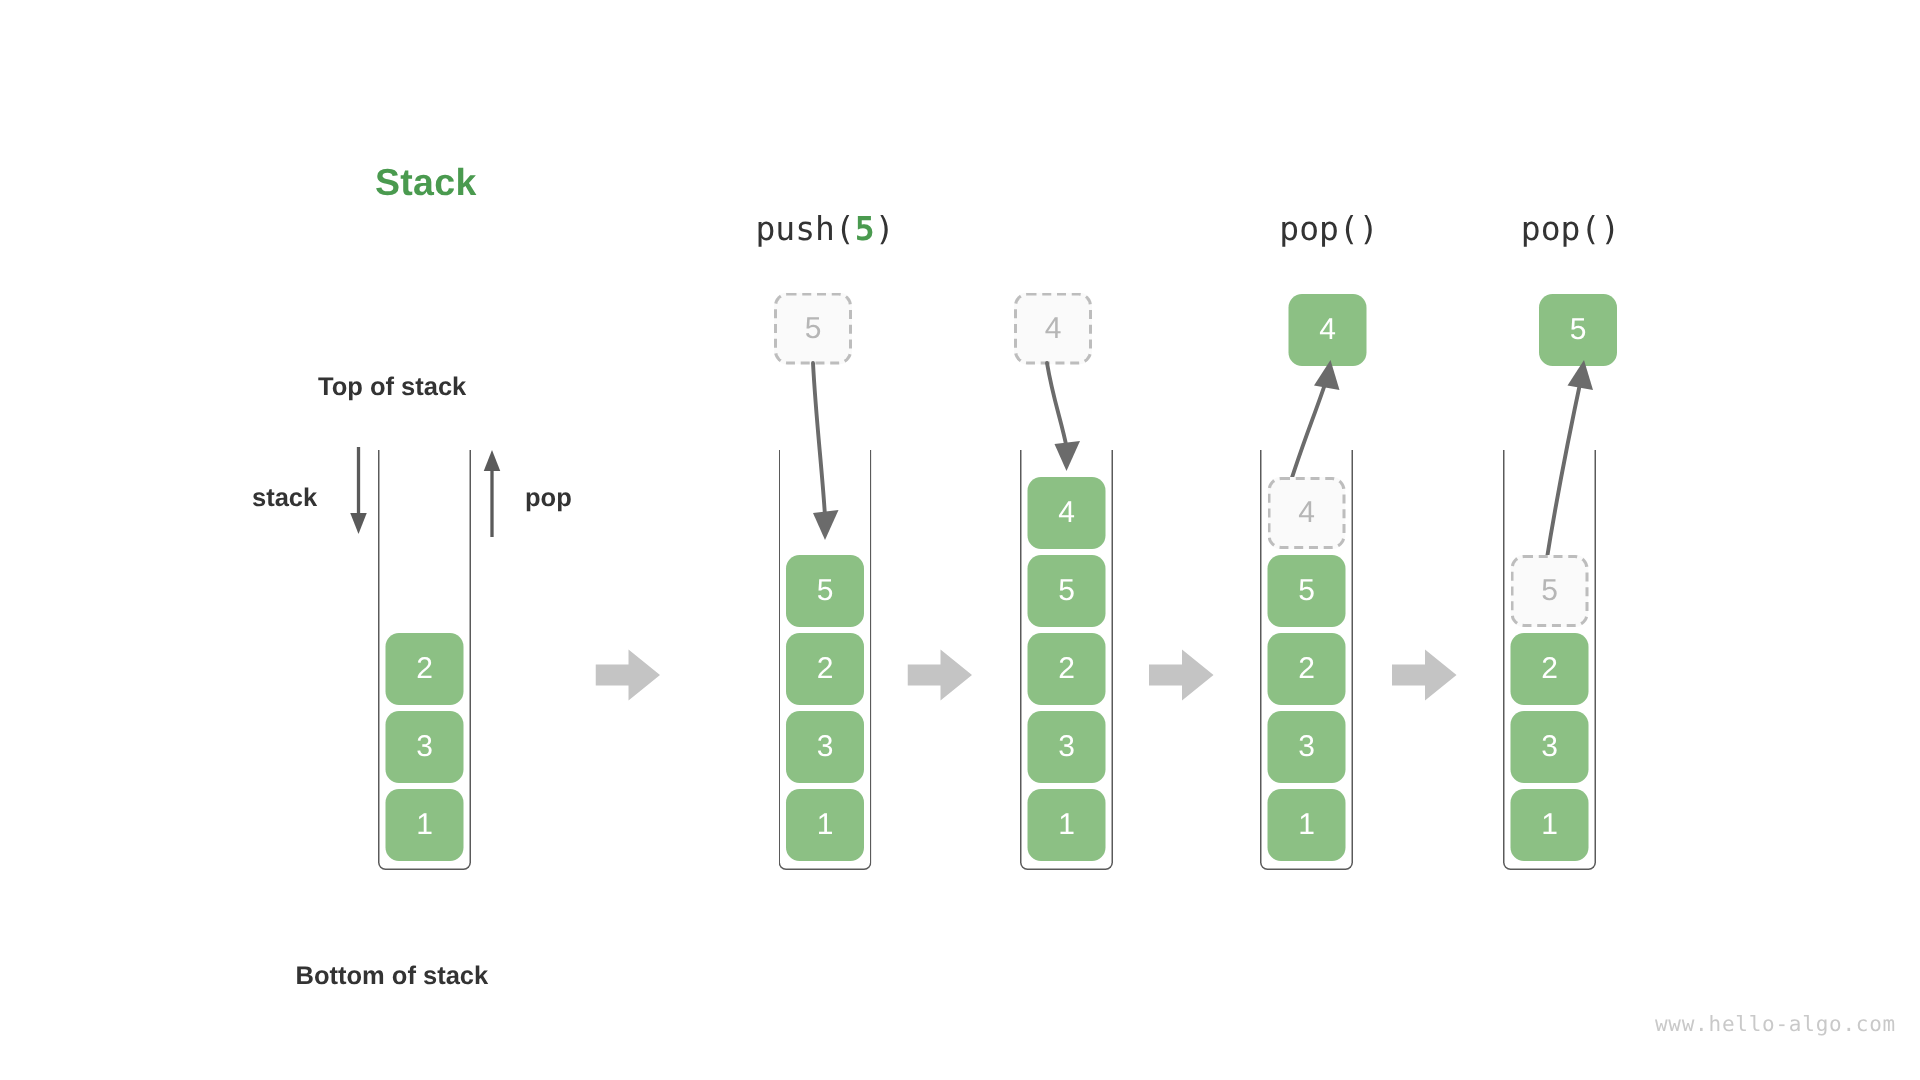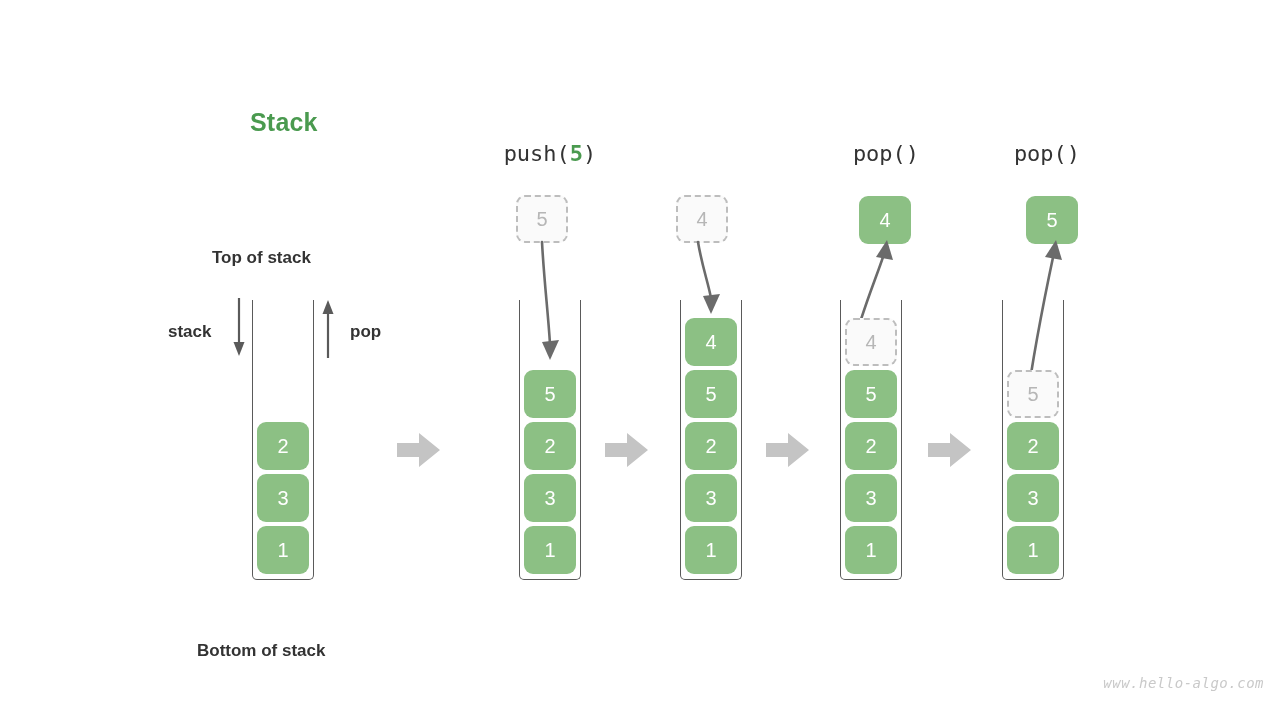--- a/index.html
+++ b/index.html
@@ -123,21 +123,20 @@
   
   .watermark {
     position: absolute;
     right: 28px;
     top: 675px;
     font-family: "DejaVu Sans Mono", monospace;
     font-size: 14px;
     color: #c9c9c9;
     letter-spacing: 0.5px;
     white-space: nowrap;
-    font-style: italic;
   }
 </style>
 </head>
 <body>
 
 <div class="canvas">
 
   <div class="stack-title">Stack</div>
 
   <div class="annot annot-top">Top of stack</div>

